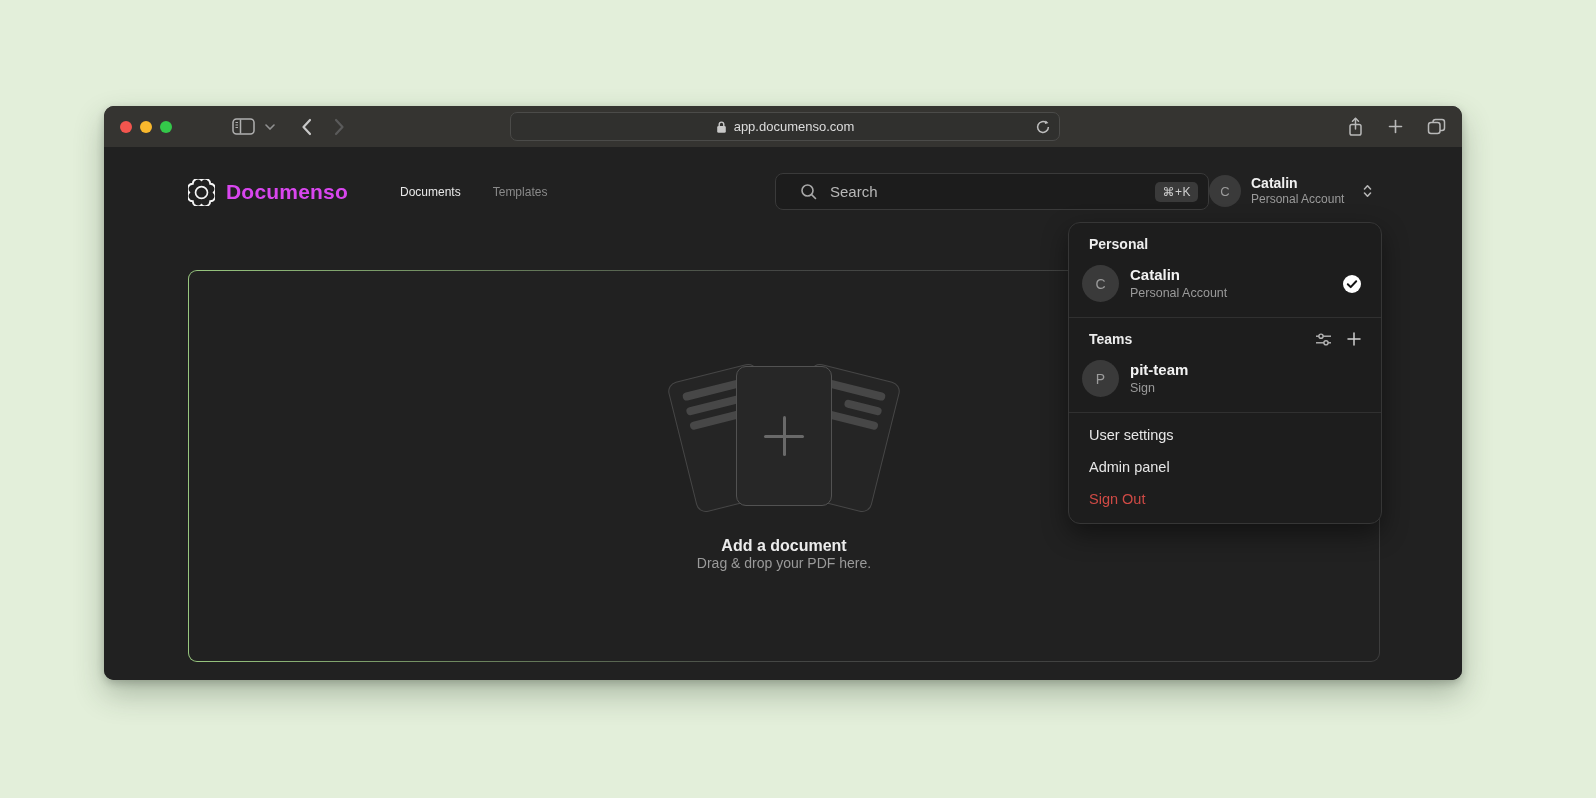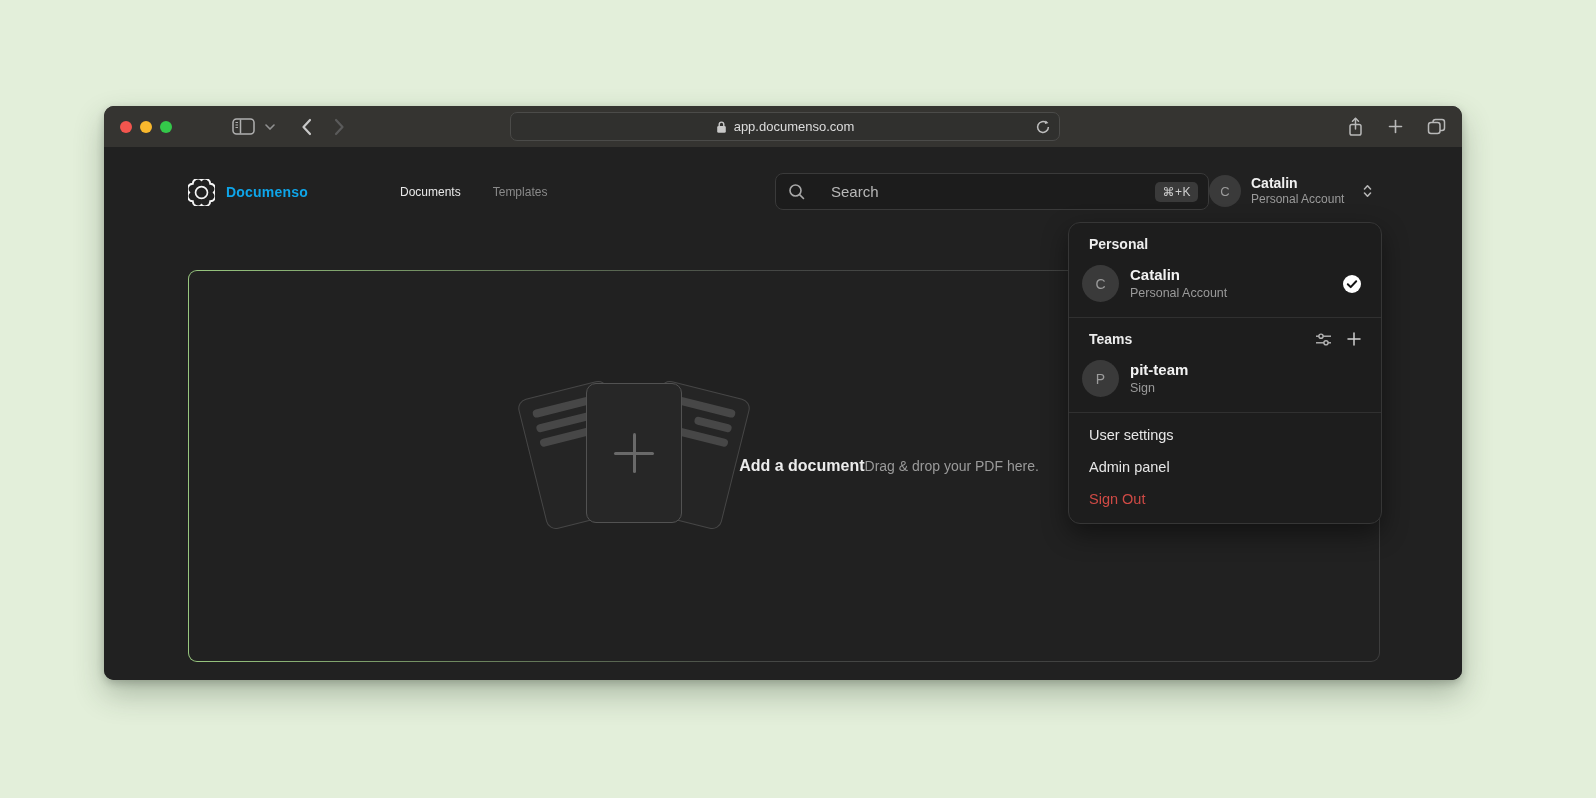--- a/index.html
+++ b/index.html
@@ -36,30 +36,30 @@
   }
   .urlbar .domain { color:#dcdcdc; font-size:13px; }
   .urlbar .refresh { position:absolute; right:9px; top:7px; }
   .chrome .right-tools { position:absolute; right:16px; top:0; height:41px; display:flex; align-items:center; gap:24px; }
 
   
   .content { position:relative; height:533px; background:#212121; }
 
   .app-header { position:relative; height:90px; }
   .logo-row { position:absolute; left:84px; top:27px; height:36px; display:flex; align-items:center; gap:11px; }
-  .brand { color:#0ea5e9; font-size:14px; font-weight:bold; letter-spacing:.2px; }
+  .brand { color:#d946ef; font-size:21px; font-weight:bold; letter-spacing:.2px; }
   .main-nav { position:absolute; left:296px; top:27px; height:36px; display:flex; align-items:center; gap:32px; }
   .nav-link { font-size:12px; font-weight:500; cursor:pointer; }
   .nav-link.active { color:#e9e9e9; }
   .nav-link.muted { color:#8a8a8a; }
 
   .searchbar {
     position:absolute; left:671px; top:26px; width:434px; height:37px;
     background:#1c1c1c; border:1px solid #3a3a3a; border-radius:8px;
-    display:flex; align-items:center; padding:0 10px 0 12px; gap:26px;
+    display:flex; align-items:center; padding:0 10px 0 24px; gap:13px;
   }
   .searchbar .ph { color:#b8b8b8; font-size:15px; flex:1; }
   .kbd {
     background:#3a3a3a; color:#cfcfcf; font-size:12px; border-radius:5px;
     padding:3px 7px; letter-spacing:.5px;
   }
 
   .account { position:absolute; left:1105px; top:24px; height:40px; display:flex; align-items:center; gap:10px; cursor:pointer; }
   .avatar { border-radius:50%; background:#3a3a3a; color:#9c9c9c; display:flex; align-items:center; justify-content:center; }
   .avatar.sm { width:32px; height:32px; font-size:13px; }
@@ -87,21 +87,21 @@
   .menu-item { padding:8px 20px; font-size:14.5px; color:#e6e6e6; cursor:pointer; }
   .menu-item.danger { color:#cf4a45; }
 
   
   .dropzone {
     position:absolute; left:84px; top:123px; width:1192px; height:392px;
     border:1px solid transparent; border-radius:9px;
     background:
       linear-gradient(#212121,#212121) padding-box,
       linear-gradient(to right, #98c77f 0%, #6f8a60 22%, #454745 48%, #3d3d3d 100%) border-box;
-    display:flex; flex-direction:row; align-items:center; justify-content:center;
+    display:flex; flex-direction:column; align-items:center; justify-content:center;
   }
   .cards { position:relative; width:210px; height:152px; margin-bottom:24px; opacity:.9; }
   .card {
     position:absolute; border-radius:10px; background:#262626; border:1.5px solid #4b4b4b;
   }
   .card.side { width:92px; height:134px; top:10px; padding:12px 12px 0; }
   .card.left { left:2px; transform:rotate(-14deg); }
   .card.right { right:2px; transform:rotate(14deg); }
   .card.center {
     width:96px; height:140px; left:57px; top:5px; z-index:2;

